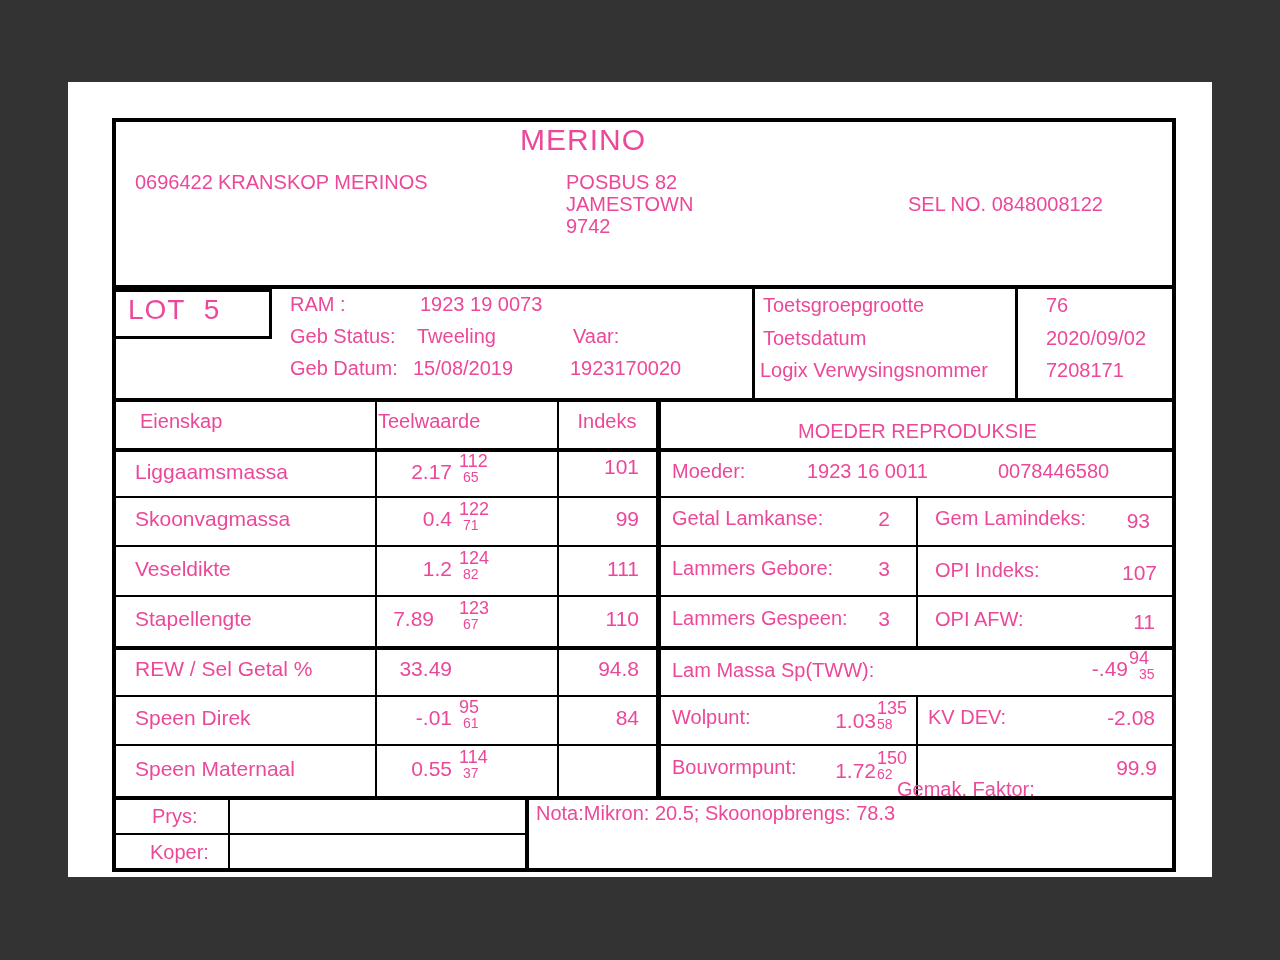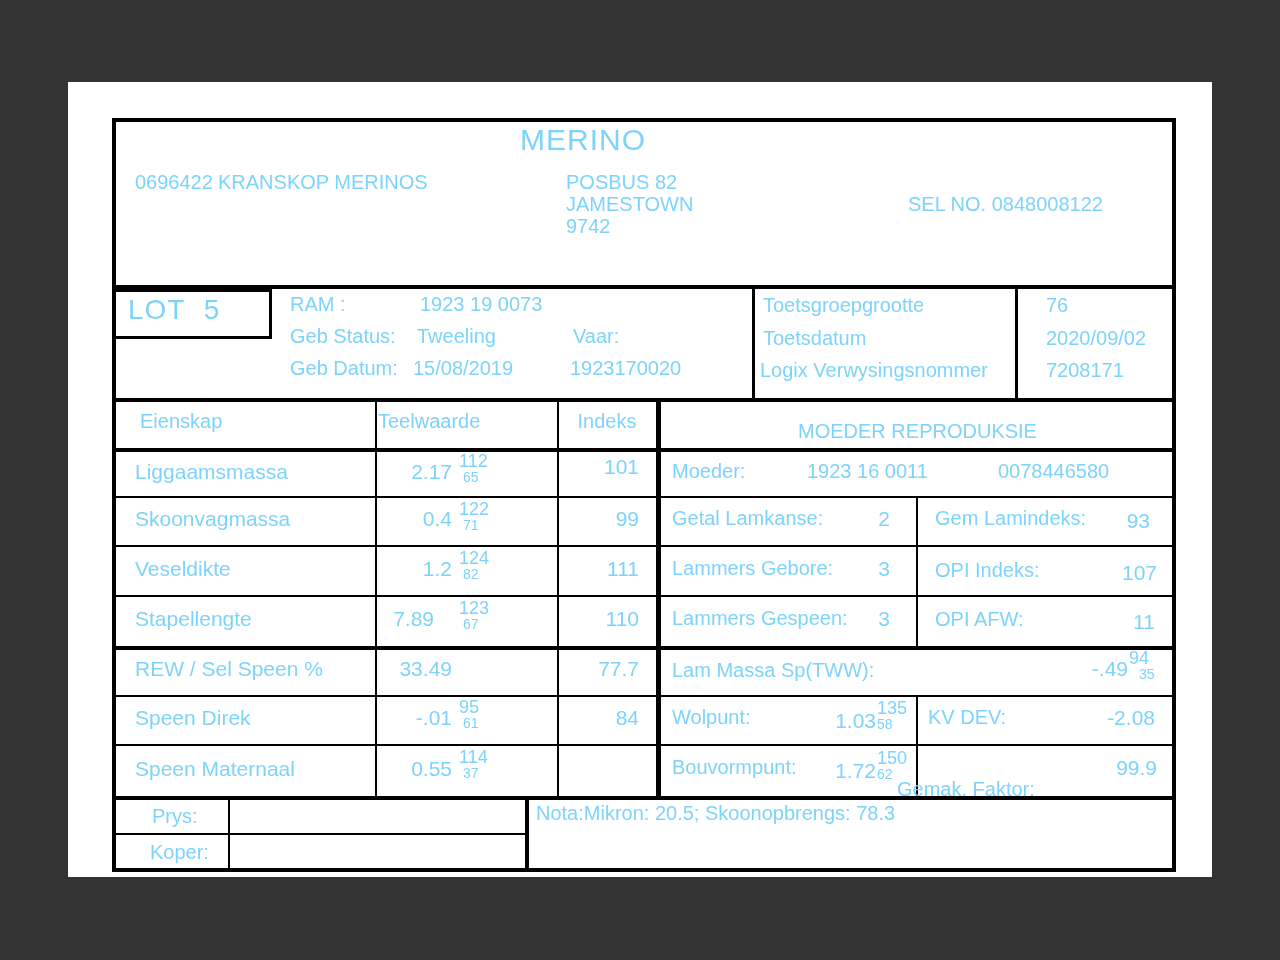--- a/index.html
+++ b/index.html
@@ -1,17 +1,17 @@
 <!DOCTYPE html>
 <html><head>
 <meta charset="utf-8">
 <style>
   html,body{margin:0;padding:0;background:#333333;}
   .stage{position:relative;width:1280px;height:960px;background:#333333;overflow:hidden;
-         font-family:"Liberation Sans", sans-serif;color:#7dd3fc;}
+         font-family:"Liberation Sans", sans-serif;color:#ec4899;}
   .paper{position:absolute;left:68px;top:82px;width:1144px;height:795px;background:#ffffff;}
   .box{position:absolute;box-sizing:border-box;border:4px solid #000;background:transparent;}
   .lotbox{position:absolute;box-sizing:border-box;border:3px solid #000;}
   .hl,.vl{position:absolute;background:#000;}
   .txt{position:absolute;white-space:nowrap;font-size:20px;line-height:1.05;}
   .num{font-size:21px;}
   .rt{text-align:right;}
   .ct{text-align:center;}
   .title{font-size:30px;letter-spacing:1px;}
   .lot{font-size:28px;word-spacing:10px;letter-spacing:1px;}
@@ -103,23 +103,23 @@
   <div class="txt num rt" style="left:555px;top:558px;width:84px;">111</div>
 
   <div class="txt num" style="left:135px;top:608px;">Stapellengte</div>
   <div class="txt num rt" style="left:357px;top:608px;width:77px;">7.89</div>
   <div class="stack" style="left:459px;top:600px;">
     <span class="sup">123</span>
     <span class="sub">67</span>
   </div>
   <div class="txt num rt" style="left:555px;top:608px;width:84px;">110</div>
 
-  <div class="txt num" style="left:135px;top:658px;">REW / Sel Speen %</div>
+  <div class="txt num" style="left:135px;top:658px;">REW / Sel Getal %</div>
   <div class="txt num rt" style="left:375px;top:658px;width:77px;">33.49</div>
-  <div class="txt num rt" style="left:555px;top:658px;width:84px;">77.7</div>
+  <div class="txt num rt" style="left:555px;top:658px;width:84px;">94.8</div>
 
   <div class="txt num" style="left:135px;top:707px;">Speen Direk</div>
   <div class="txt num rt" style="left:375px;top:707px;width:77px;">-.01</div>
   <div class="stack" style="left:459px;top:699px;">
     <span class="sup">95</span>
     <span class="sub">61</span>
   </div>
   <div class="txt num rt" style="left:555px;top:707px;width:84px;">84</div>
 
   <div class="txt num" style="left:135px;top:758px;">Speen Maternaal</div>

